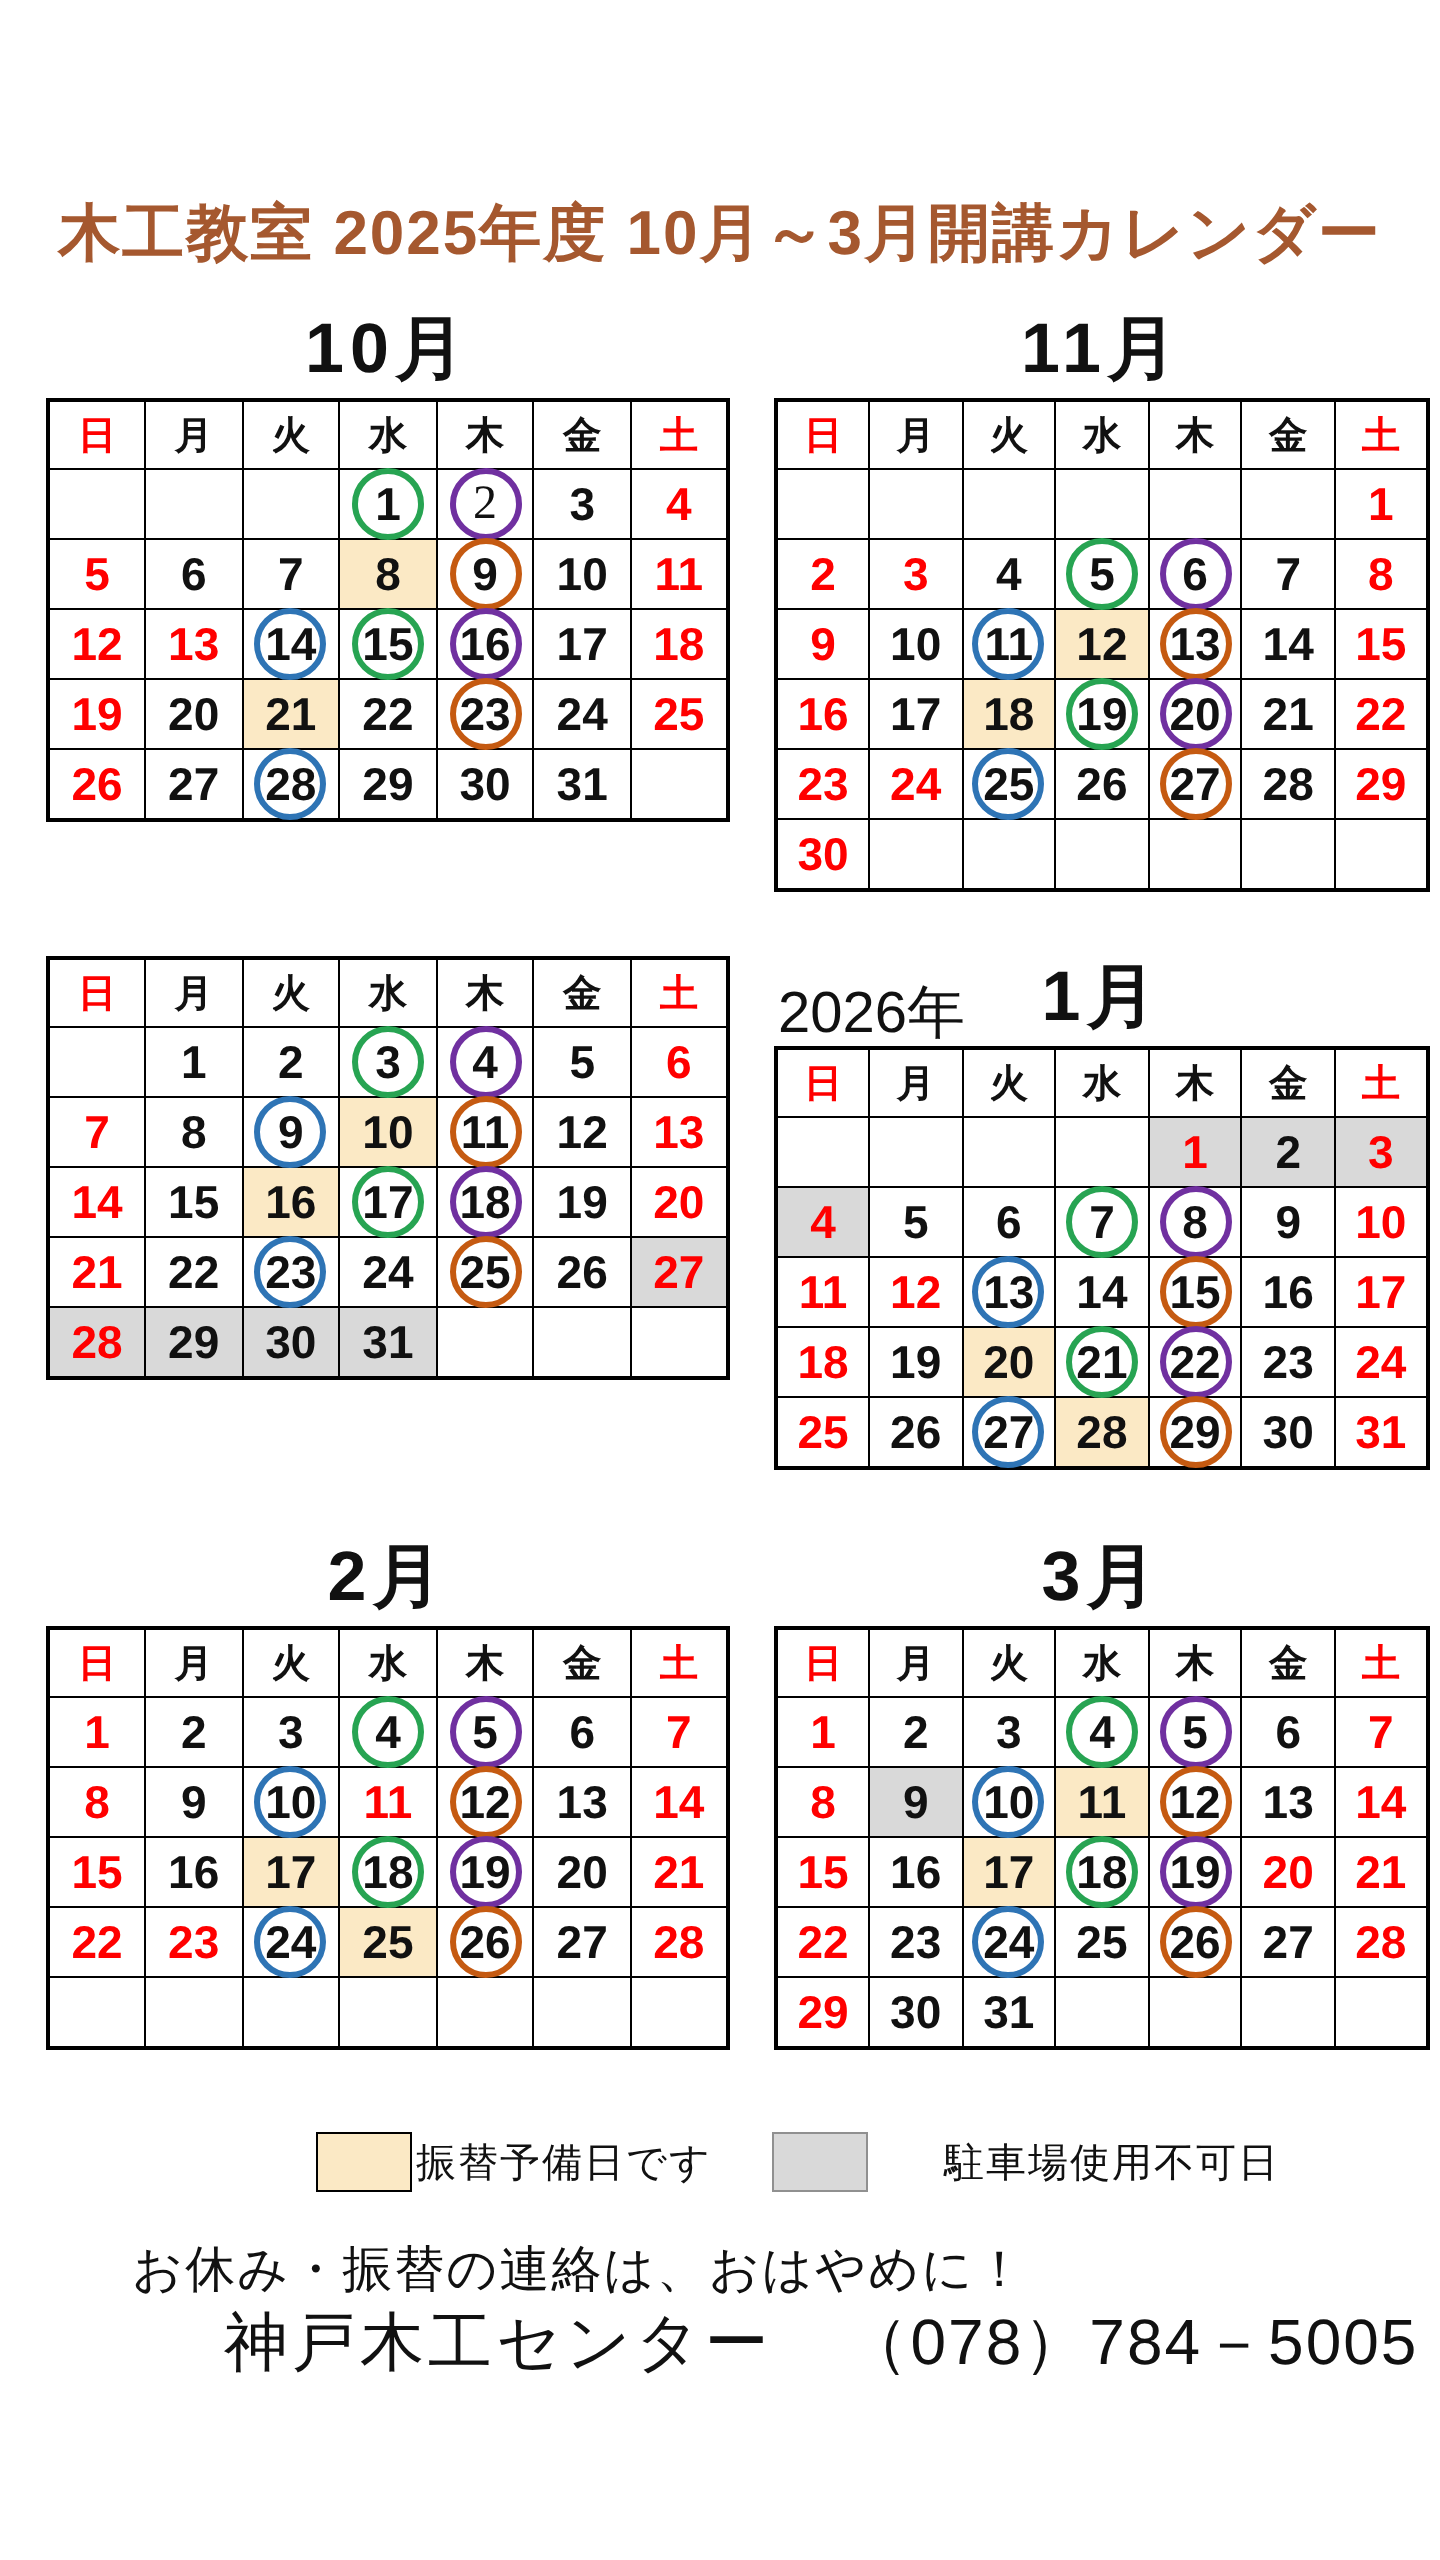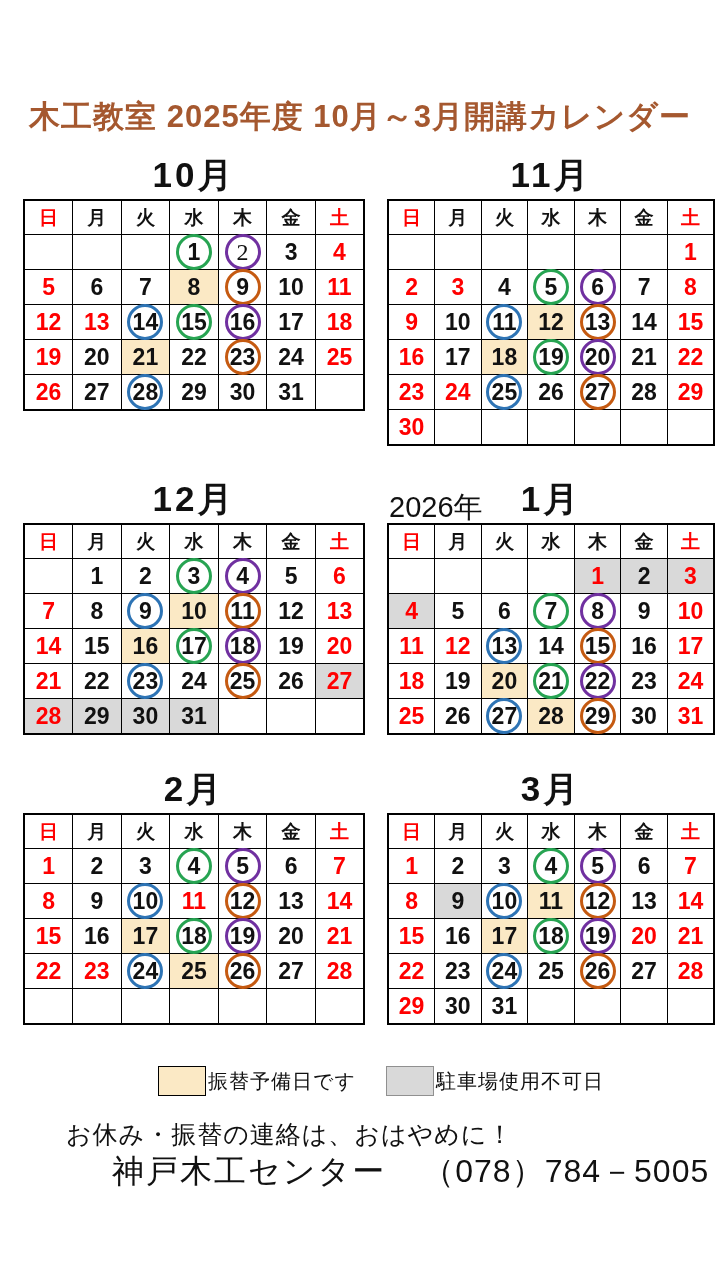--- a/index.html
+++ b/index.html
@@ -33,21 +33,21 @@
           width:36px;height:36px;border-radius:50%;border:3.5px solid #000;
           box-sizing:border-box;z-index:1;background:transparent;}
   .c-green{border-color:#27a452;}
   .c-purple{border-color:#7030a0;}
   .c-blue{border-color:#2e74b5;}
   .c-orange{border-color:#c55a11;}
 
   .legend{position:absolute;top:1066px;left:0;width:720px;height:36px;}
   .legend-item{position:absolute;display:flex;align-items:center;}
   #legend-transfer{left:158px;}
-  #legend-parking{left:386px;}
+  #legend-parking{left:386px;gap:36px;}
   .swatch{width:48px;height:30px;box-sizing:border-box;display:inline-block;}
   .swatch-beige{background:#fbe9c5;border:1.5px solid #000;}
   .swatch-gray{background:#d9d9d9;border:1px solid #909090;}
   .legend-label{font-size:20px;margin-left:2px;letter-spacing:1px;}
 
   .footer-line1{position:absolute;left:66px;top:1118px;font-size:25px;letter-spacing:1px;white-space:nowrap;}
   .footer-line2{position:absolute;left:112px;top:1150px;font-size:32px;letter-spacing:2px;white-space:nowrap;}
   .footer-phone{margin-left:36px;letter-spacing:1px;}
 </style>
 </head>
@@ -192,23 +192,20 @@
             <td></td>
             <td></td>
             <td></td>
             <td></td>
           </tr>
         </tbody>
       </table>
   </div>
 
   <div class="month" id="m2">
-    <div class="month-title">
-      <span>12月</span>
-    </div>
     <table>
         <thead>
           <tr>
             <th class="red">日</th>
             <th>月</th>
             <th>火</th>
             <th>水</th>
             <th>木</th>
             <th>金</th>
             <th class="red">土</th>

